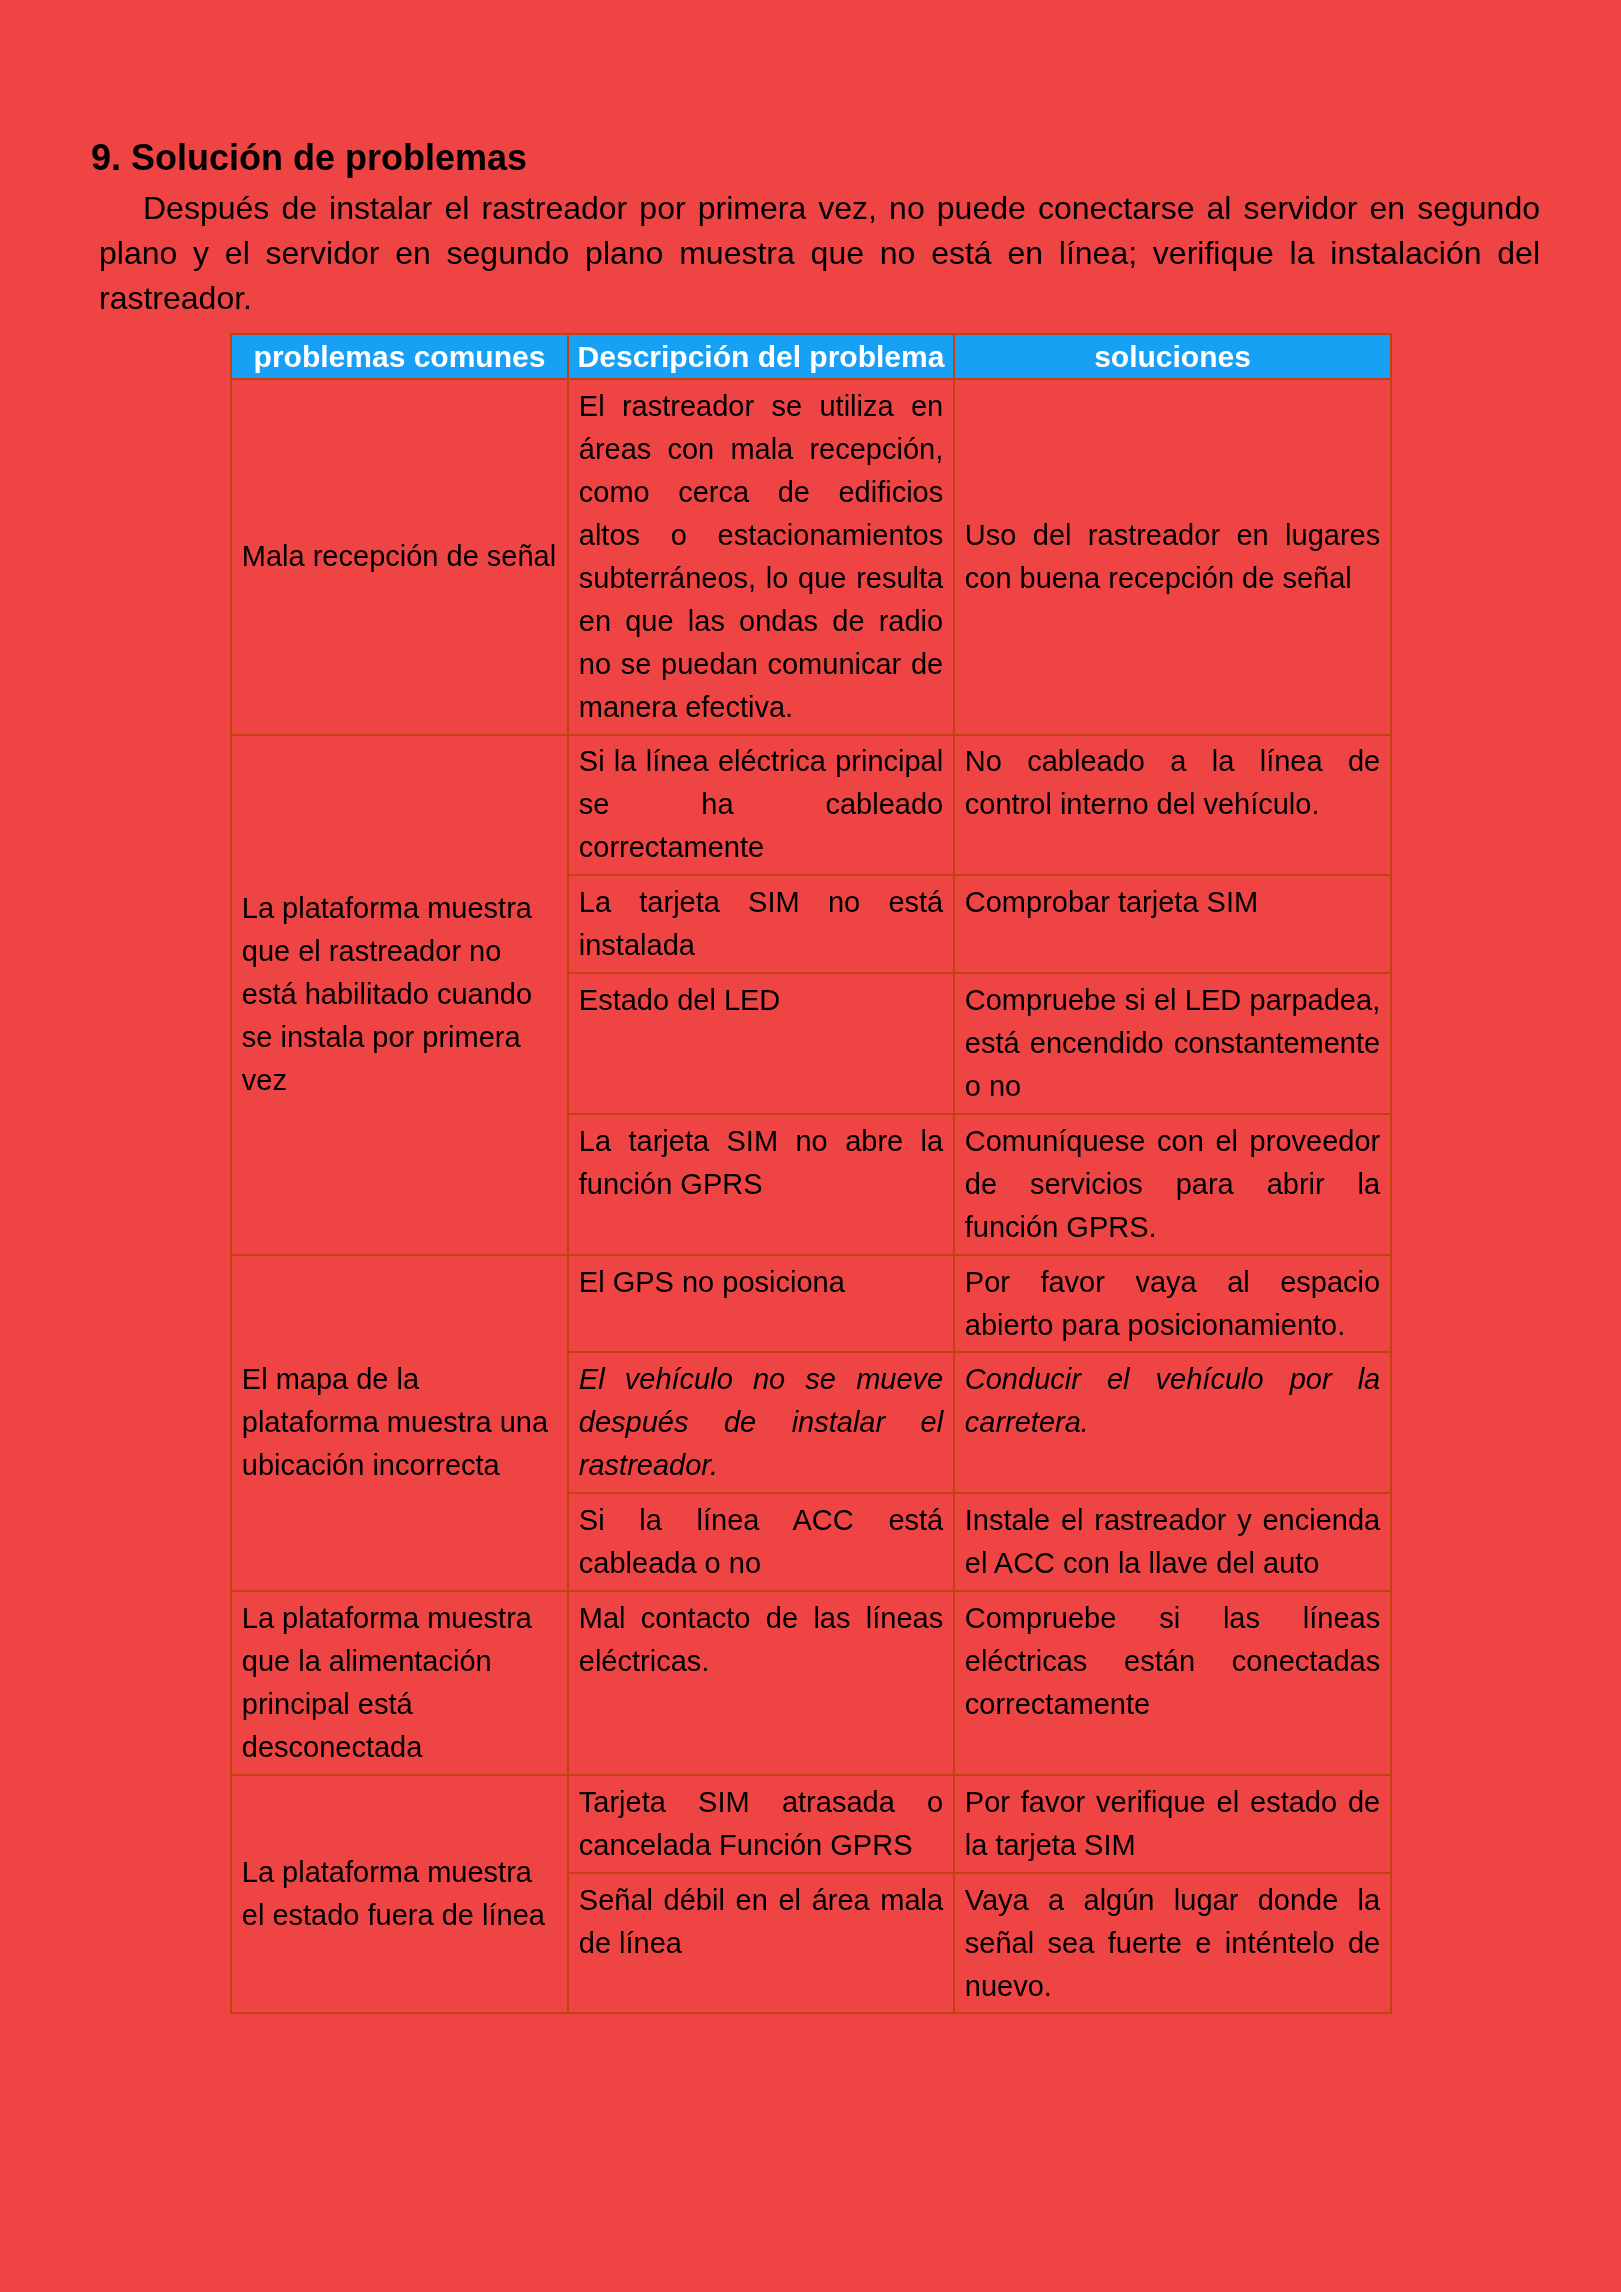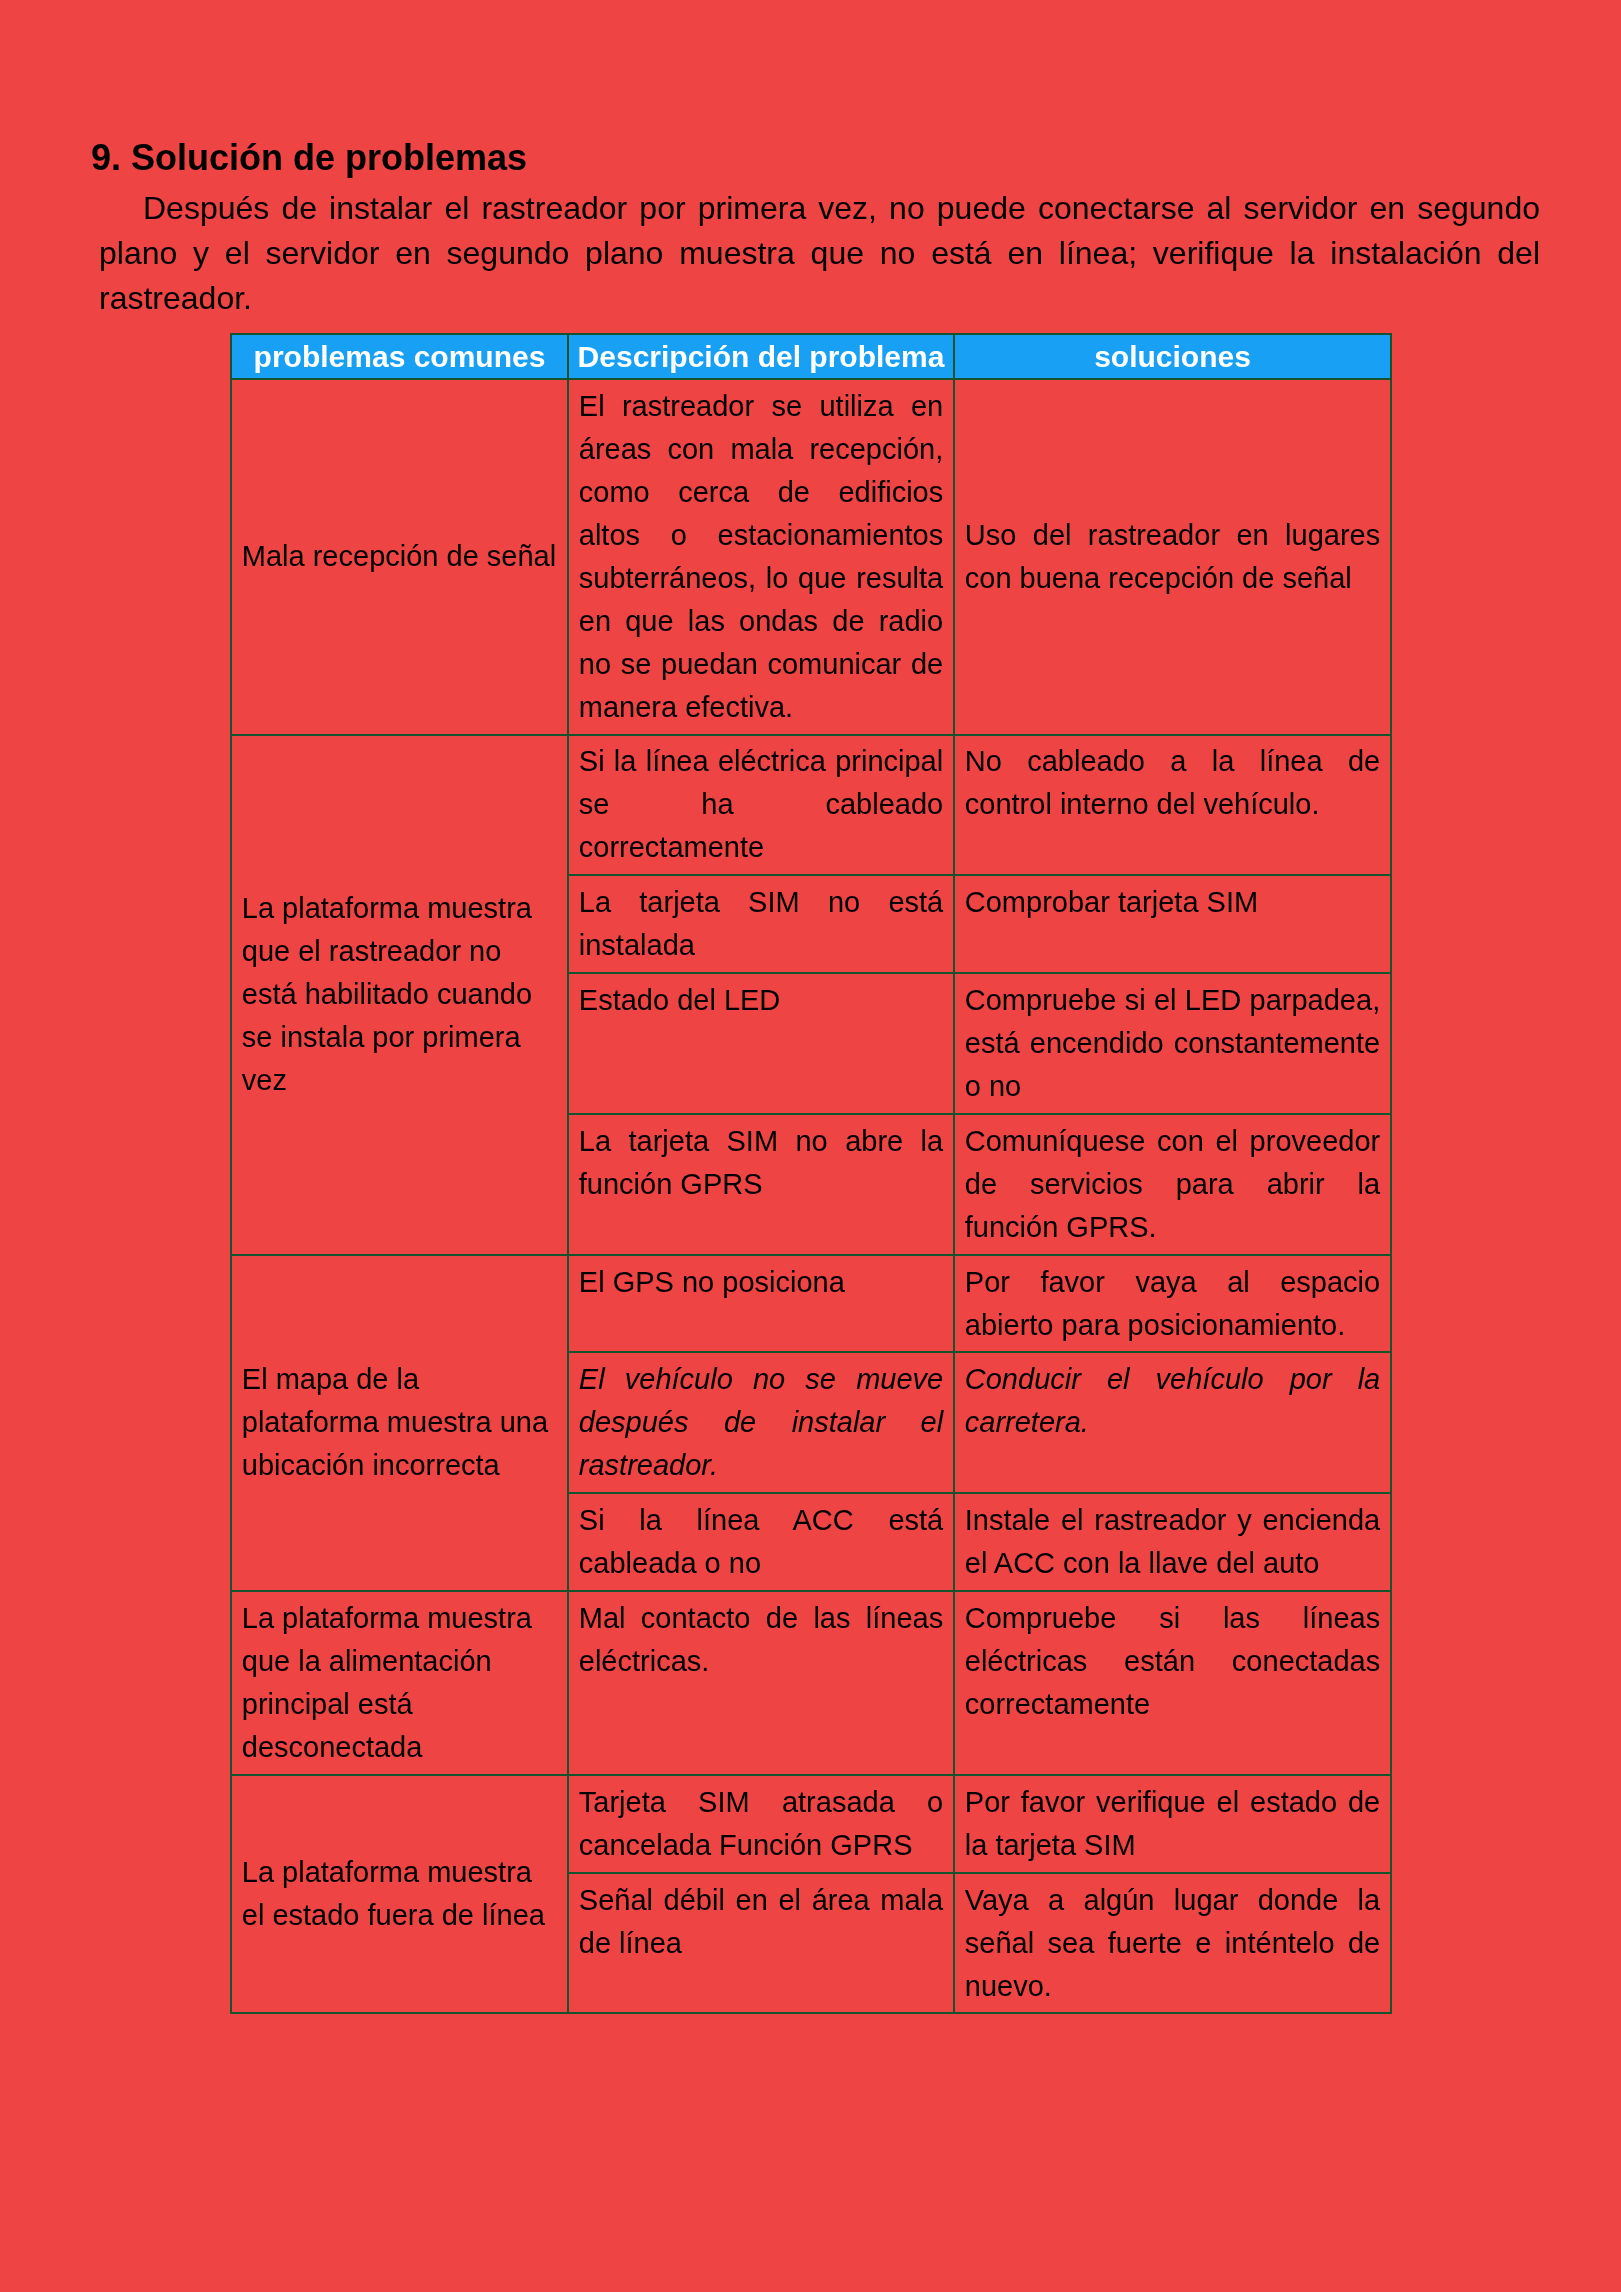--- a/index.html
+++ b/index.html
@@ -31,21 +31,21 @@
   .para.indent-2 { text-indent: 59px; }
 
   table.tstable {
     border-collapse: collapse;
     table-layout: fixed;
     width: 1160px;
     margin: 11.8px 0 0 139px;
     border: 2.9px solid #149df5;
   }
   table.tstable th, table.tstable td {
-    border: 2px solid #14532d;
+    border: 2px solid #c2410c;
     font-size: 29px;
     line-height: 43px;
     padding: 4.9px 9.8px;
     overflow: hidden;
   }
   table.tstable th {
     background: #18a0f4;
     color: #ffffff;
     font-weight: bold;
     font-size: 30px;

